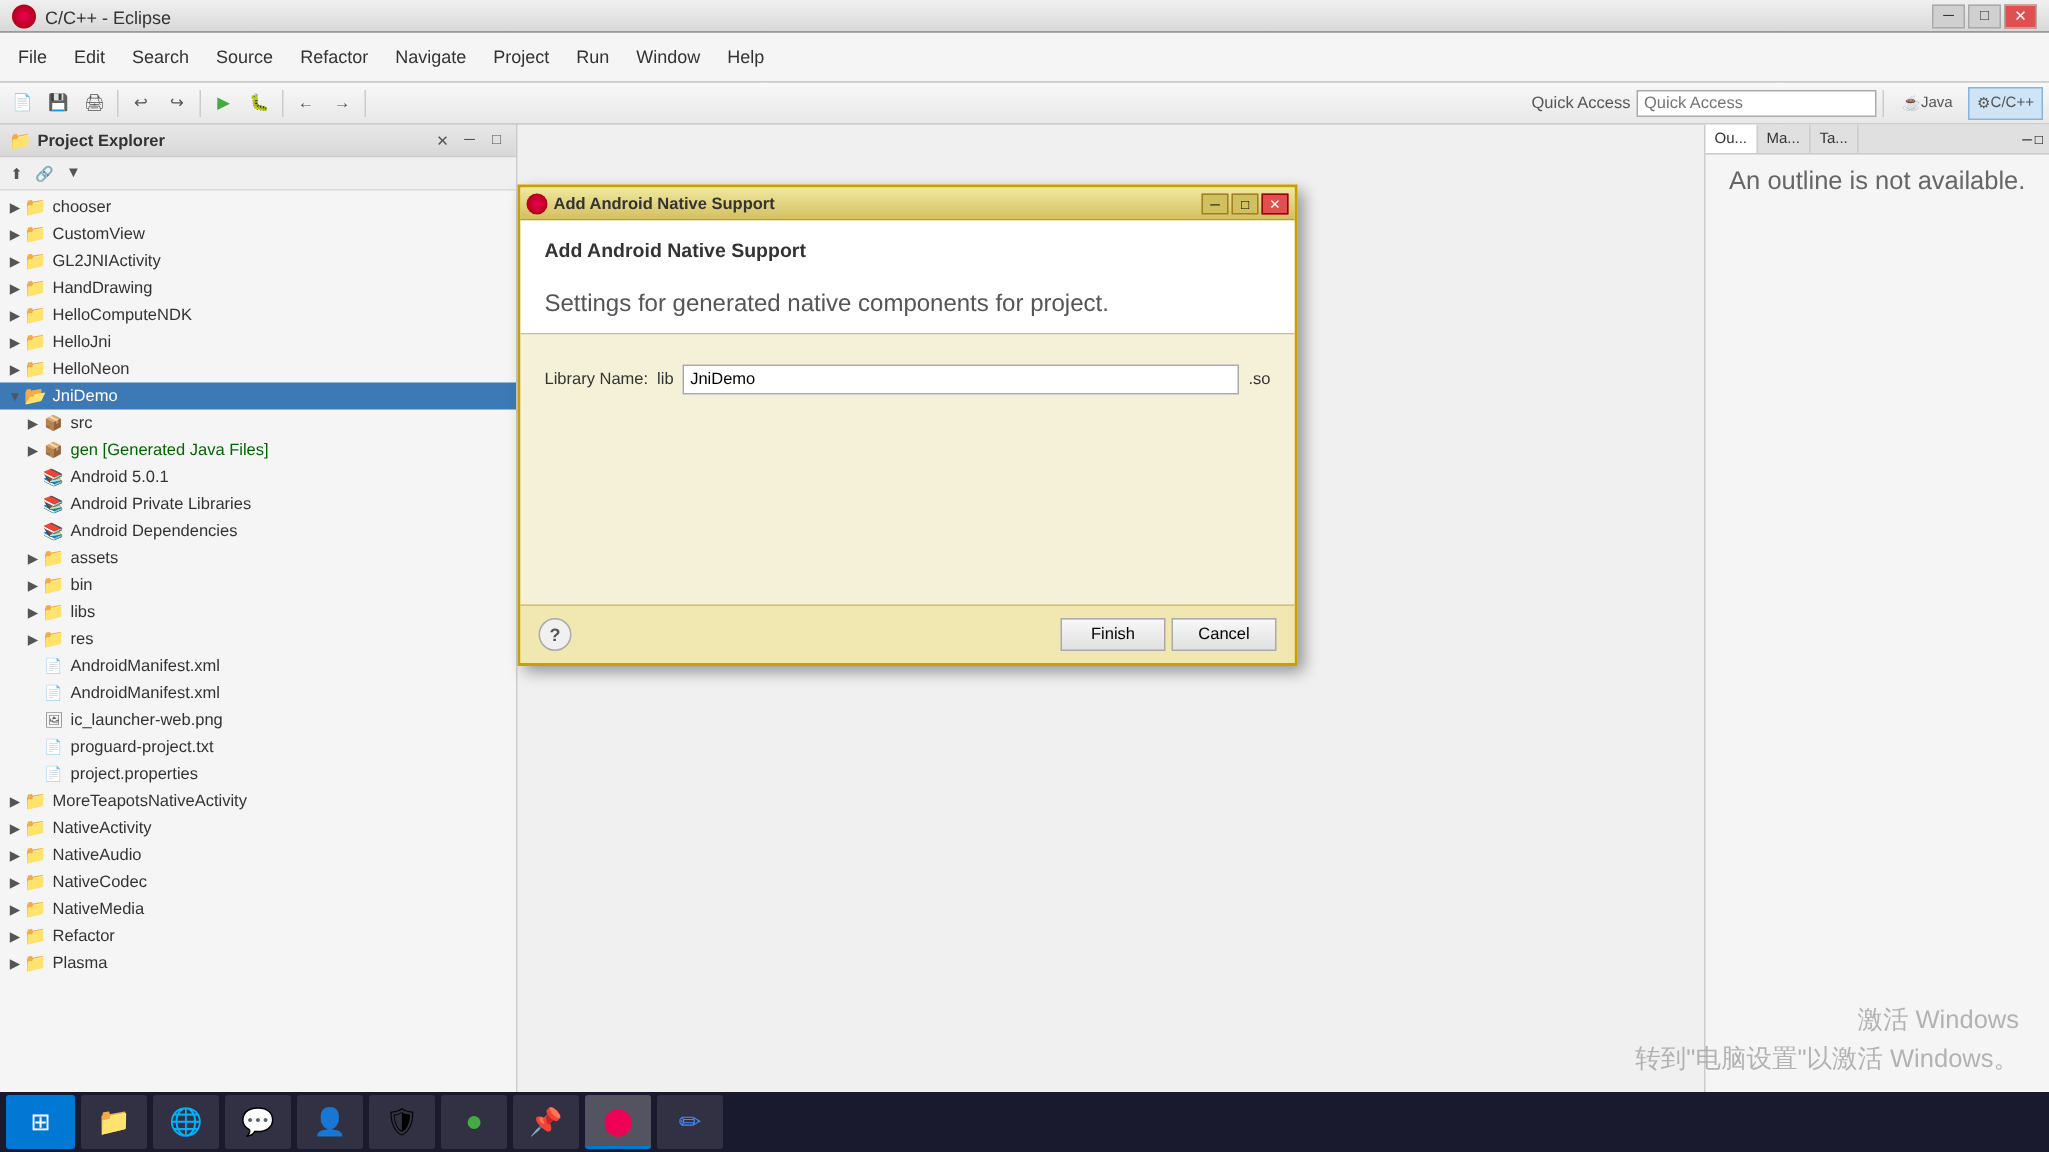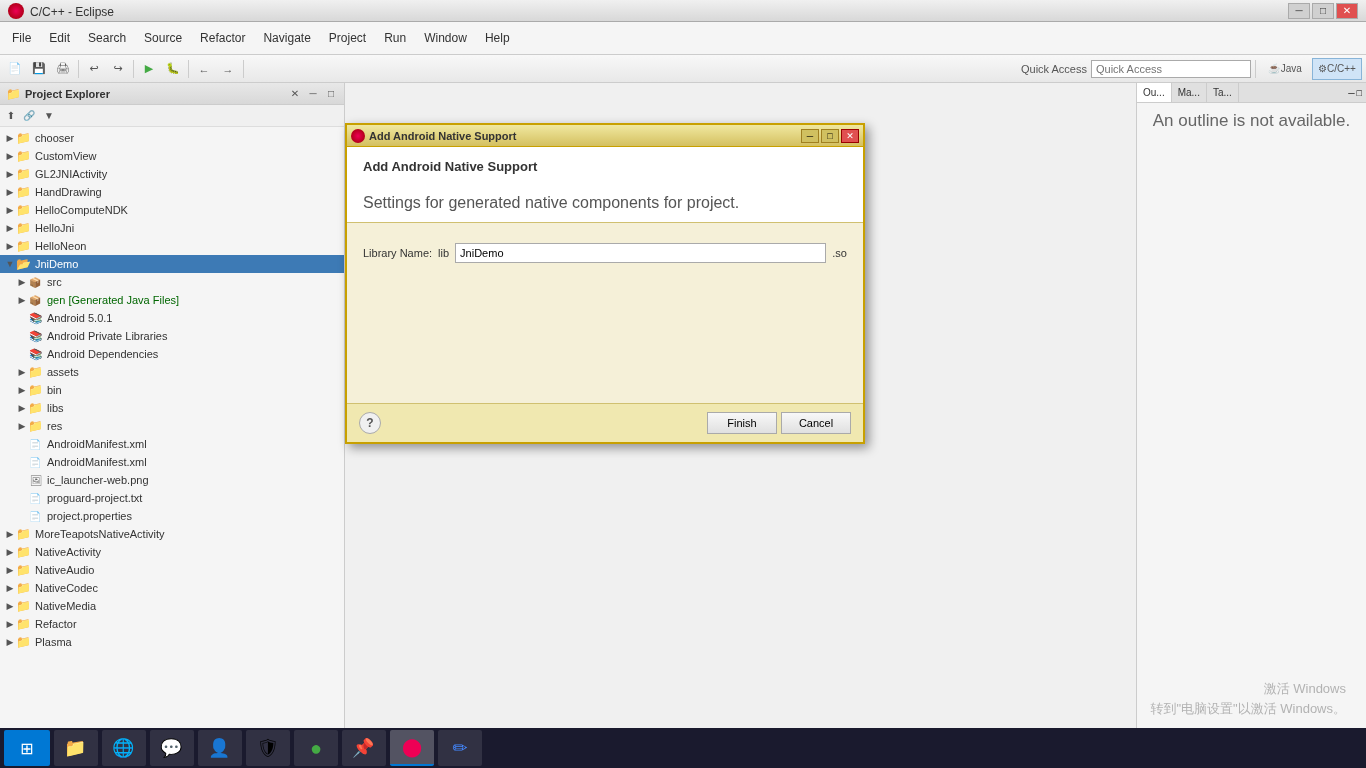--- a/index.html
+++ b/index.html
@@ -506,21 +506,21 @@
       gap: 4px;
       font-size: 12px;
     }
 
     
     .windows-watermark {
       position: absolute;
       bottom: 50px;
       right: 20px;
       color: rgba(150,150,150,0.7);
-      font-size: 13px;
+      font-size: 17px;
       text-align: right;
       line-height: 1.5;
     }
 
     
     ::-webkit-scrollbar { width: 8px; height: 8px; }
     ::-webkit-scrollbar-track { background: #f0f0f0; }
     ::-webkit-scrollbar-thumb { background: #b0b0b0; }
 
     .right-panels {

